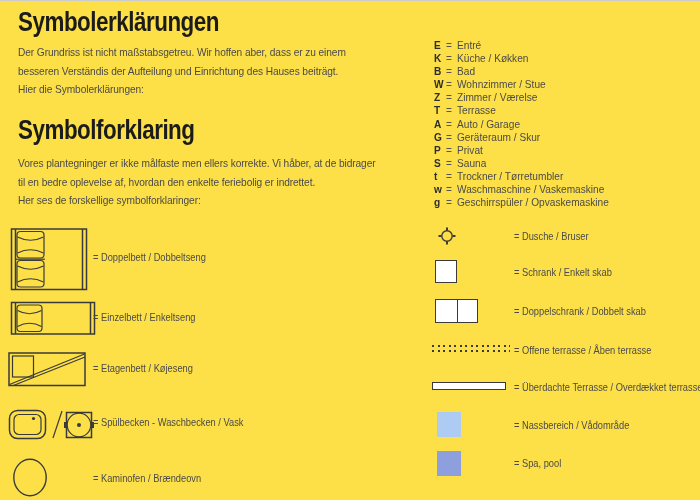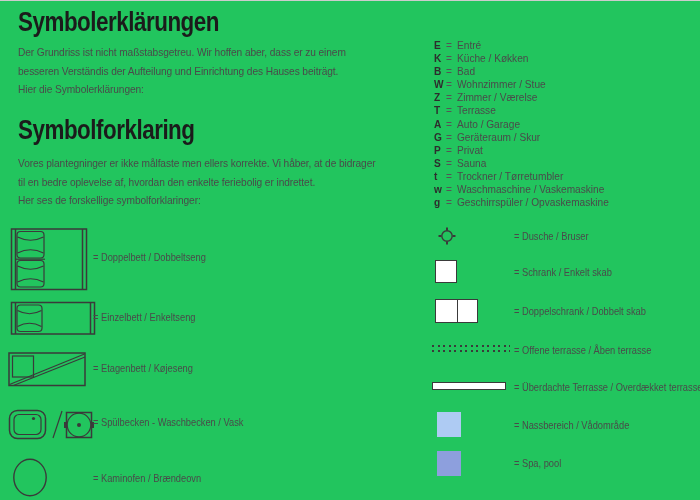--- a/index.html
+++ b/index.html
@@ -1,17 +1,17 @@
 <!DOCTYPE html>
 <html><head>
 <meta charset="utf-8">
 <style>
   html,body { margin:0; padding:0; background:#ffffff; }
   .page {
-    position:relative; width:700px; height:500px; background:#22c55e;
+    position:relative; width:700px; height:500px; background:#fde047;
     font-family:"Liberation Sans", sans-serif; overflow:hidden;
     border-top:1px solid #cccccc; box-sizing:border-box;text-decoration:underline;
   }
   .h-title {
     position:absolute; margin:0; font-size:28px; font-weight:700; color:#1b1b1b;
     line-height:1; letter-spacing:-0.6px; white-space:nowrap;
     transform:scaleX(0.80); transform-origin:0 0;
   }
   .para {
     position:absolute; font-size:11.3px; color:#4a4a4a; letter-spacing:-0.1px;

